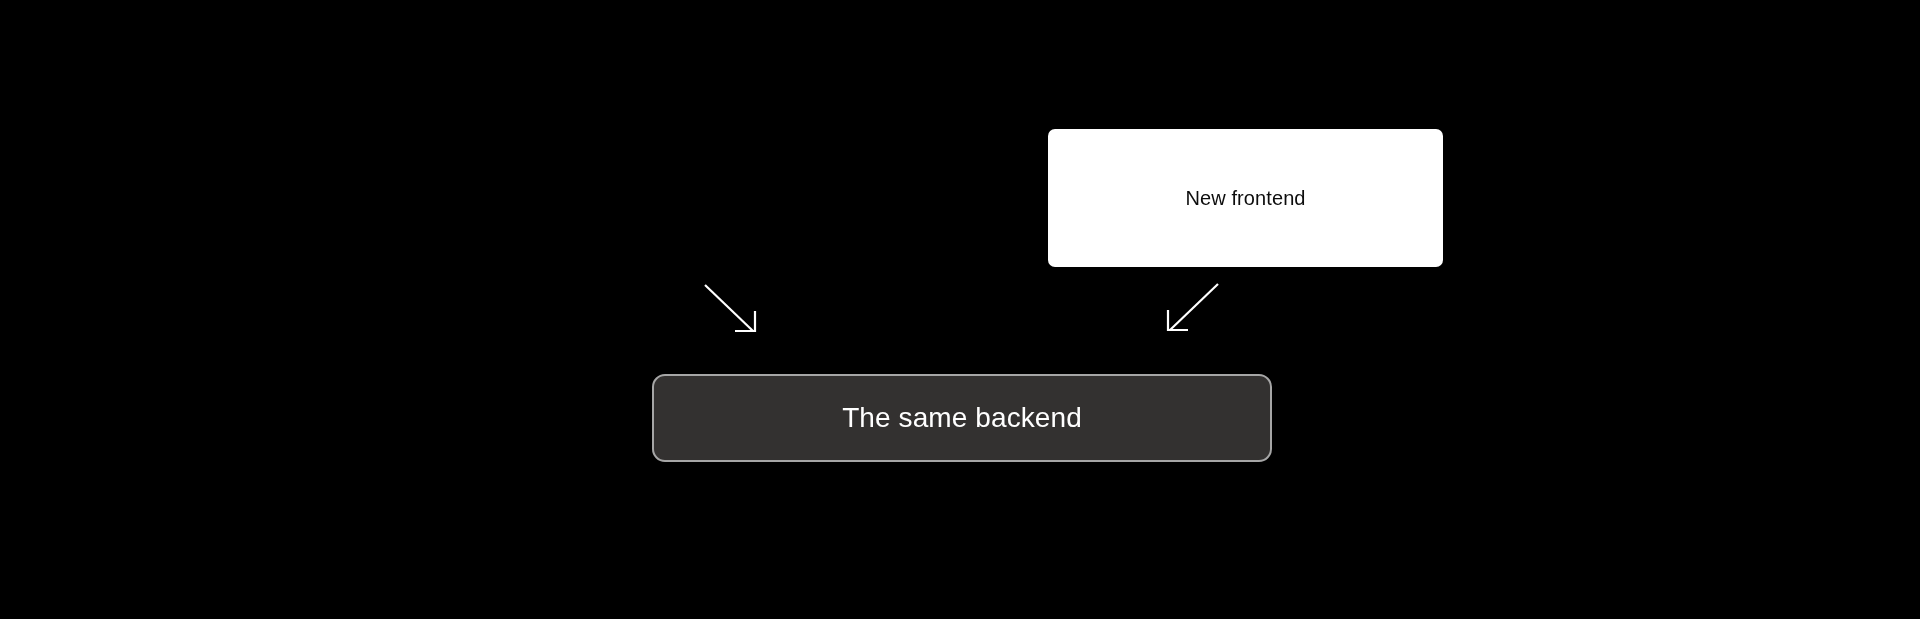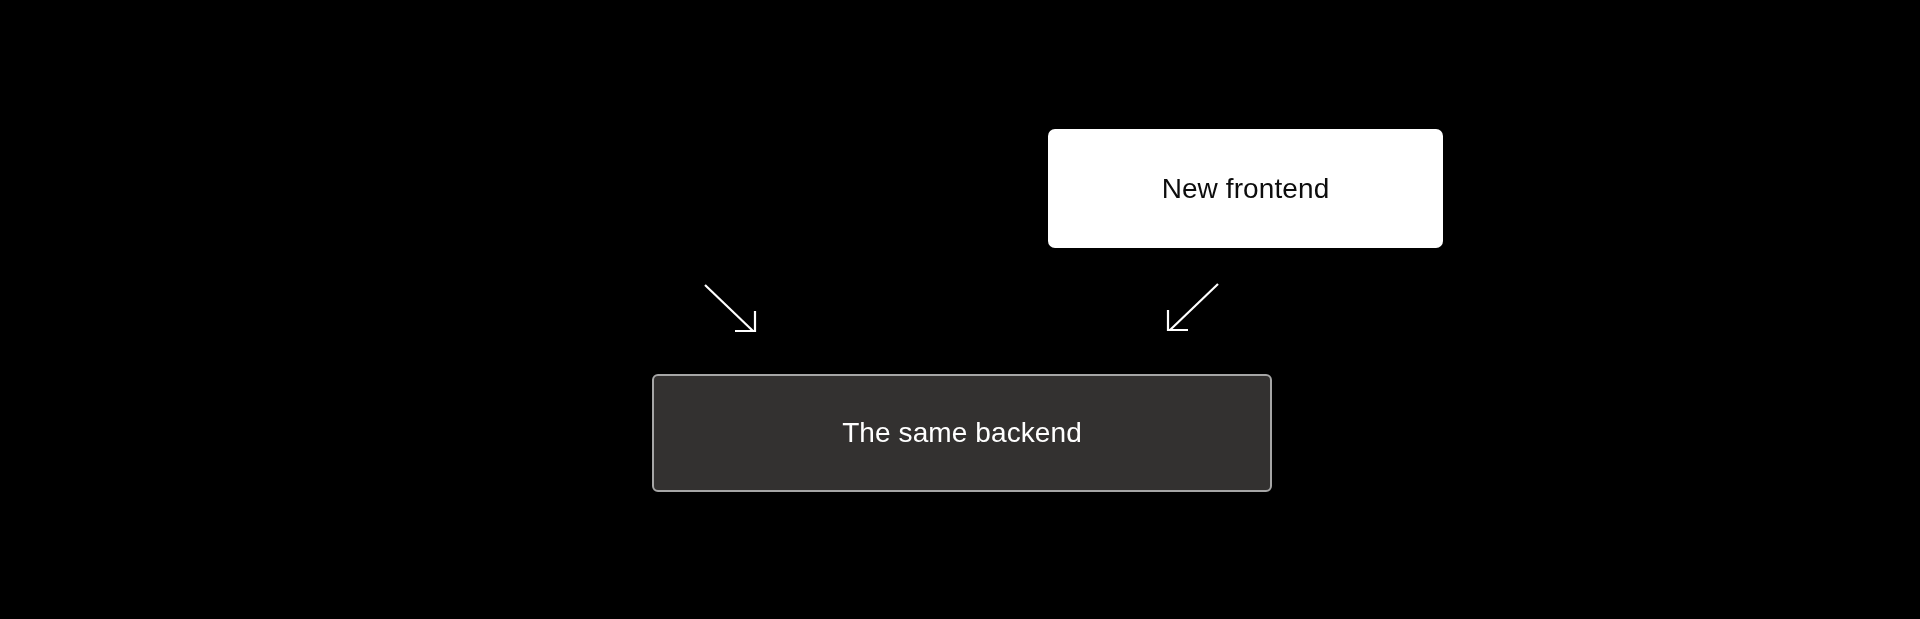--- a/index.html
+++ b/index.html
@@ -48,38 +48,38 @@
     color: #ffffff;
     font-size: 28px;
     font-weight: 400;
   }
 
   
   #node-new {
     left: 1048px;
     top: 129px;
     width: 395px;
-    height: 119px;
+    height: 138px;
     background: #ffffff;
     border: none;
     border-radius: 7px;
     color: #0d0d0d;
-    font-size: 28px;
+    font-size: 20px;
     font-weight: 400;
   }
 
   
   #node-backend {
     left: 652px;
     top: 374px;
     width: 620px;
-    height: 118px;
+    height: 88px;
     background: #333130;
     border: 2px solid #a6a6a6;
-    border-radius: 6px;
+    border-radius: 13px;
     color: #ffffff;
     font-size: 28px;
     font-weight: 400;
   }
 
   
   .connector {
     position: absolute;
     left: 0;
     top: 0;

